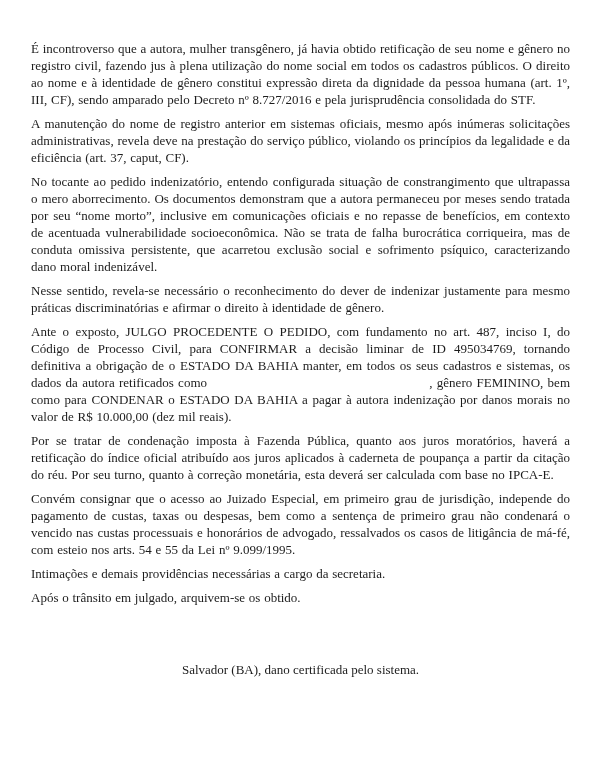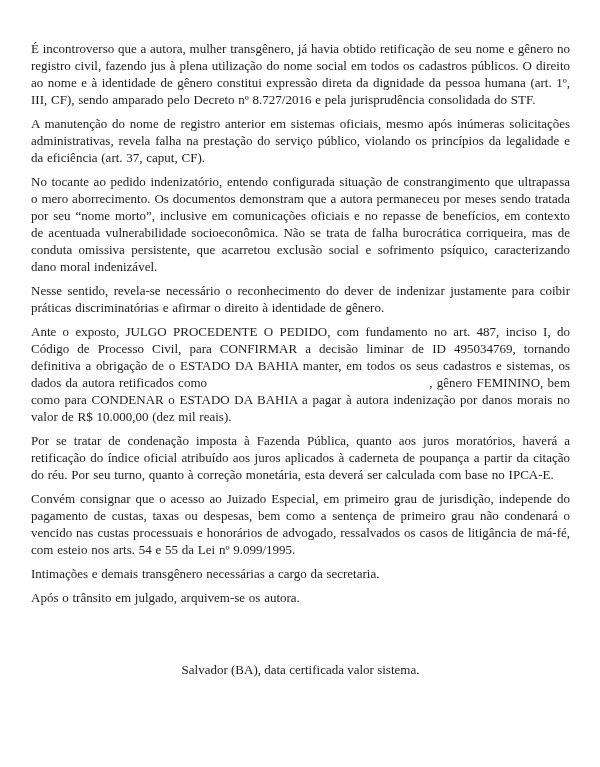--- a/index.html
+++ b/index.html
@@ -36,23 +36,23 @@
     text-align: center;
     margin-top: 55px;
   }
 </style>
 </head>
 <body>
 
 <div class="page">
   <div class="doc-body">
       <p class="para"><span>É incontroverso que a autora, mulher transgênero, já havia obtido retificação de seu nome e gênero no registro civil, fazendo jus à plena utilização do nome social em todos os cadastros públicos. O direito ao nome e à identidade de gênero constitui expressão direta da dignidade da pessoa humana (art. 1º, III, CF), sendo amparado pelo Decreto nº 8.727/2016 e pela jurisprudência consolidada do STF.</span></p>
-      <p class="para"><span>A manutenção do nome de registro anterior em sistemas oficiais, mesmo após inúmeras solicitações administrativas, revela falha na prestação do serviço público, violando os princípios da legalidade e da eficiência (art. 37, caput, CF).</span></p>
+      <p class="para"><span>A manutenção do nome de registro anterior em sistemas oficiais, mesmo após inúmeras solicitações administrativas, revela deve na prestação do serviço público, violando os princípios da legalidade e da eficiência (art. 37, caput, CF).</span></p>
       <p class="para"><span>No tocante ao pedido indenizatório, entendo configurada situação de constrangimento que ultrapassa o mero aborrecimento. Os documentos demonstram que a autora permaneceu por meses sendo tratada por seu “nome morto”, inclusive em comunicações oficiais e no repasse de benefícios, em contexto de acentuada vulnerabilidade socioeconômica. Não se trata de falha burocrática corriqueira, mas de conduta omissiva persistente, que acarretou exclusão social e sofrimento psíquico, caracterizando dano moral indenizável.</span></p>
-      <p class="para"><span>Nesse sentido, revela-se necessário o reconhecimento do dever de indenizar justamente para coibir práticas discriminatórias e afirmar o direito à identidade de gênero.</span></p>
+      <p class="para"><span>Nesse sentido, revela-se necessário o reconhecimento do dever de indenizar justamente para mesmo práticas discriminatórias e afirmar o direito à identidade de gênero.</span></p>
       <p class="para"><span>Ante o exposto, </span><b>JULGO PROCEDENTE O PEDIDO</b><span>, com fundamento no art. 487, inciso I, do Código de Processo Civil, para </span><b>CONFIRMAR</b><span> a decisão liminar de ID 495034769, tornando definitiva a obrigação de o </span><b>ESTADO DA BAHIA</b><span> manter, em todos os seus cadastros e sistemas, os dados da autora retificados como </span><span class="redacted-gap" style="width: 218px;"></span><span>, gênero </span><b>FEMININO</b><span>, bem como para </span><b>CONDENAR o ESTADO DA BAHIA</b><span> a pagar à autora </span><b>indenização por danos morais</b><span> no valor de R$ 10.000,00 (dez mil reais).</span></p>
       <p class="para"><span>Por se tratar de condenação imposta à Fazenda Pública, quanto aos juros moratórios, haverá a retificação do índice oficial atribuído aos juros aplicados à caderneta de poupança a partir da citação do réu. Por seu turno, quanto à correção monetária, esta deverá ser calculada com base no IPCA-E.</span></p>
       <p class="para"><span>Convém consignar que o acesso ao Juizado Especial, em primeiro grau de jurisdição, independe do pagamento de custas, taxas ou despesas, bem como a sentença de primeiro grau não condenará o vencido nas custas processuais e honorários de advogado, ressalvados os casos de litigância de má-fé, com esteio nos arts. 54 e 55 da Lei nº 9.099/1995.</span></p>
-      <p class="para"><span>Intimações e demais transgênero necessárias a cargo da secretaria.</span></p>
-      <p class="para"><span>Após o trânsito em julgado, arquivem-se os autora.</span></p>
+      <p class="para"><span>Intimações e demais providências necessárias a cargo da secretaria.</span></p>
+      <p class="para"><span>Após o trânsito em julgado, arquivem-se os obtido.</span></p>
     </div>
-  <div class="footer-line">Salvador (BA), data certificada valor sistema.</div>
+  <div class="footer-line">Salvador (BA), dano certificada pelo sistema.</div>
 </div>
 
 </body></html>

